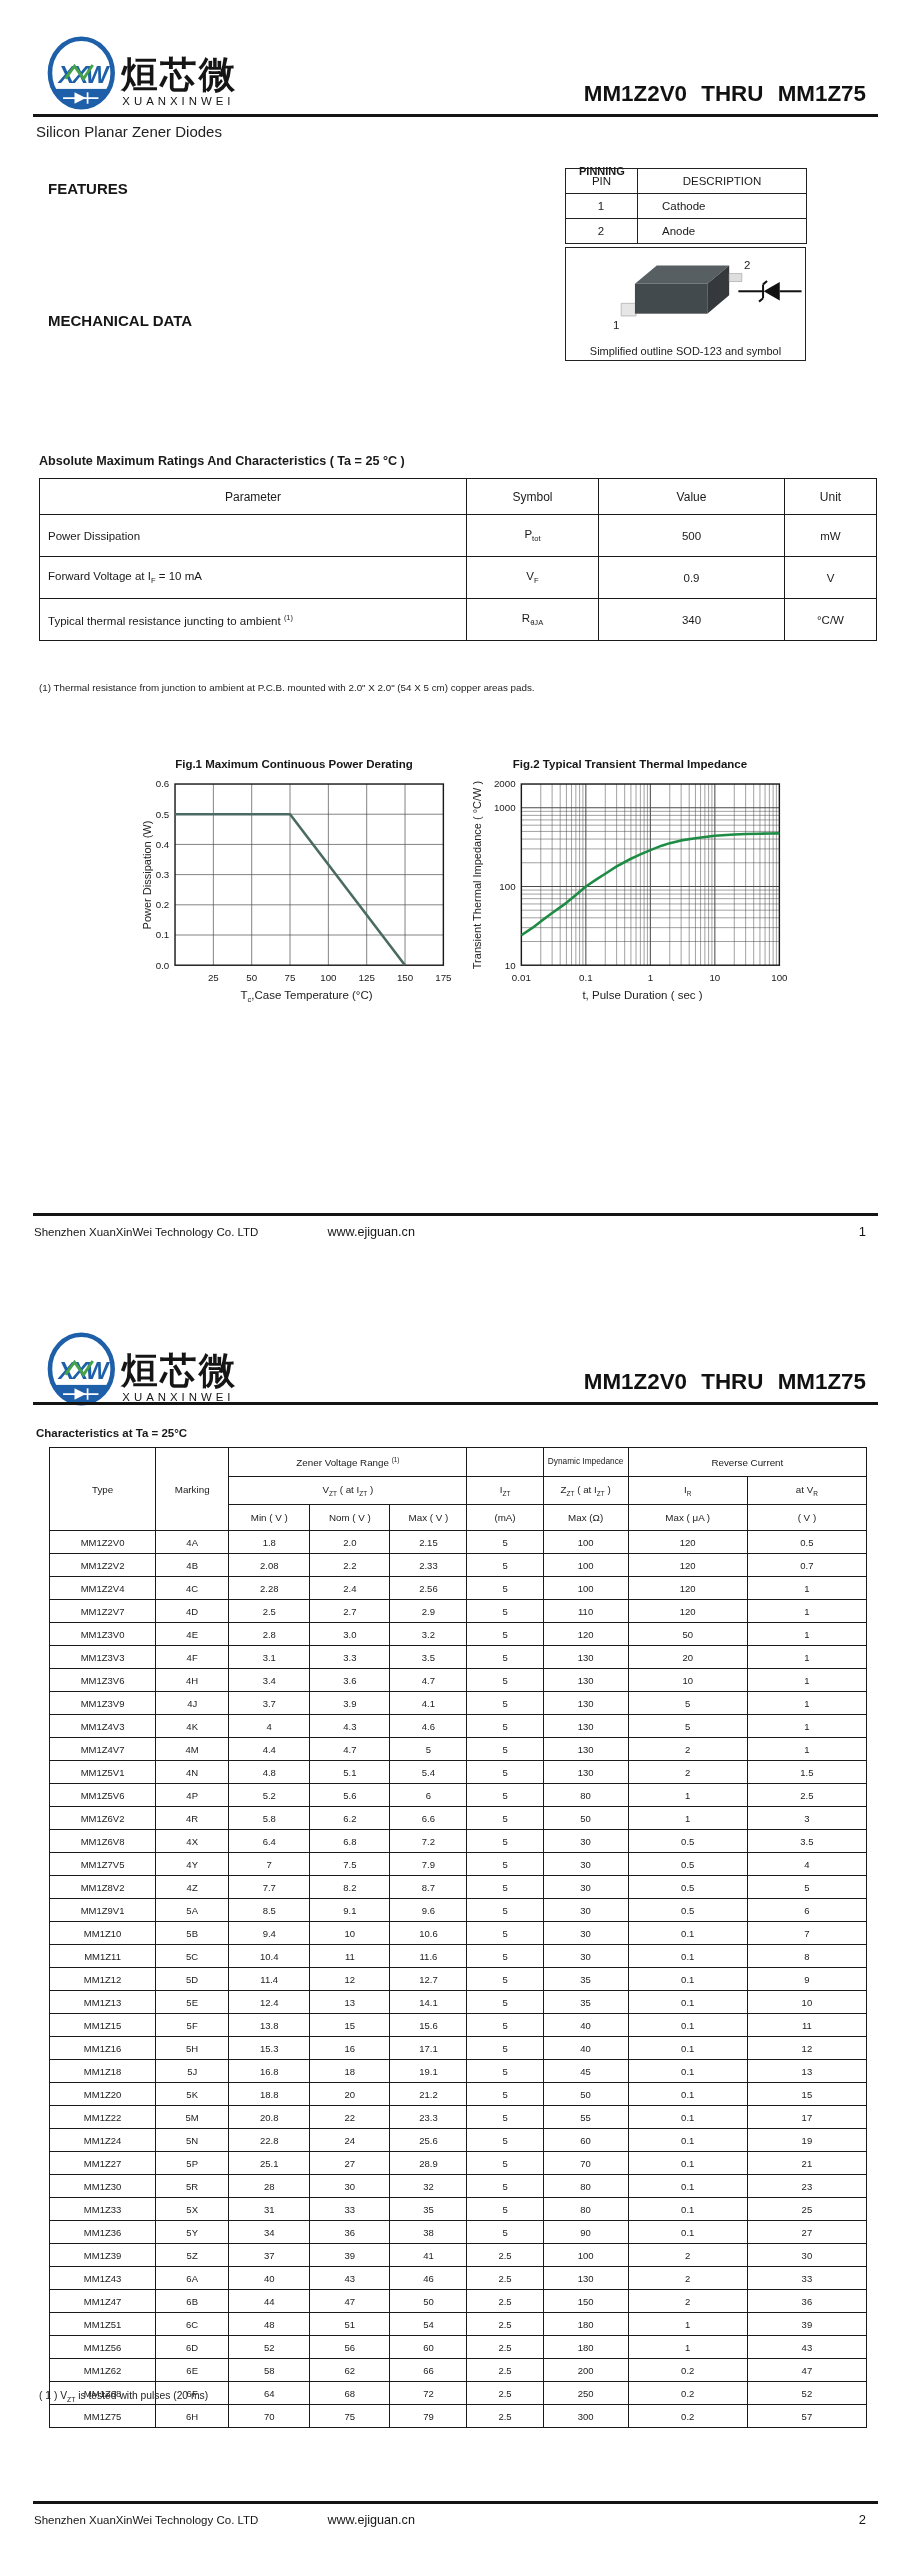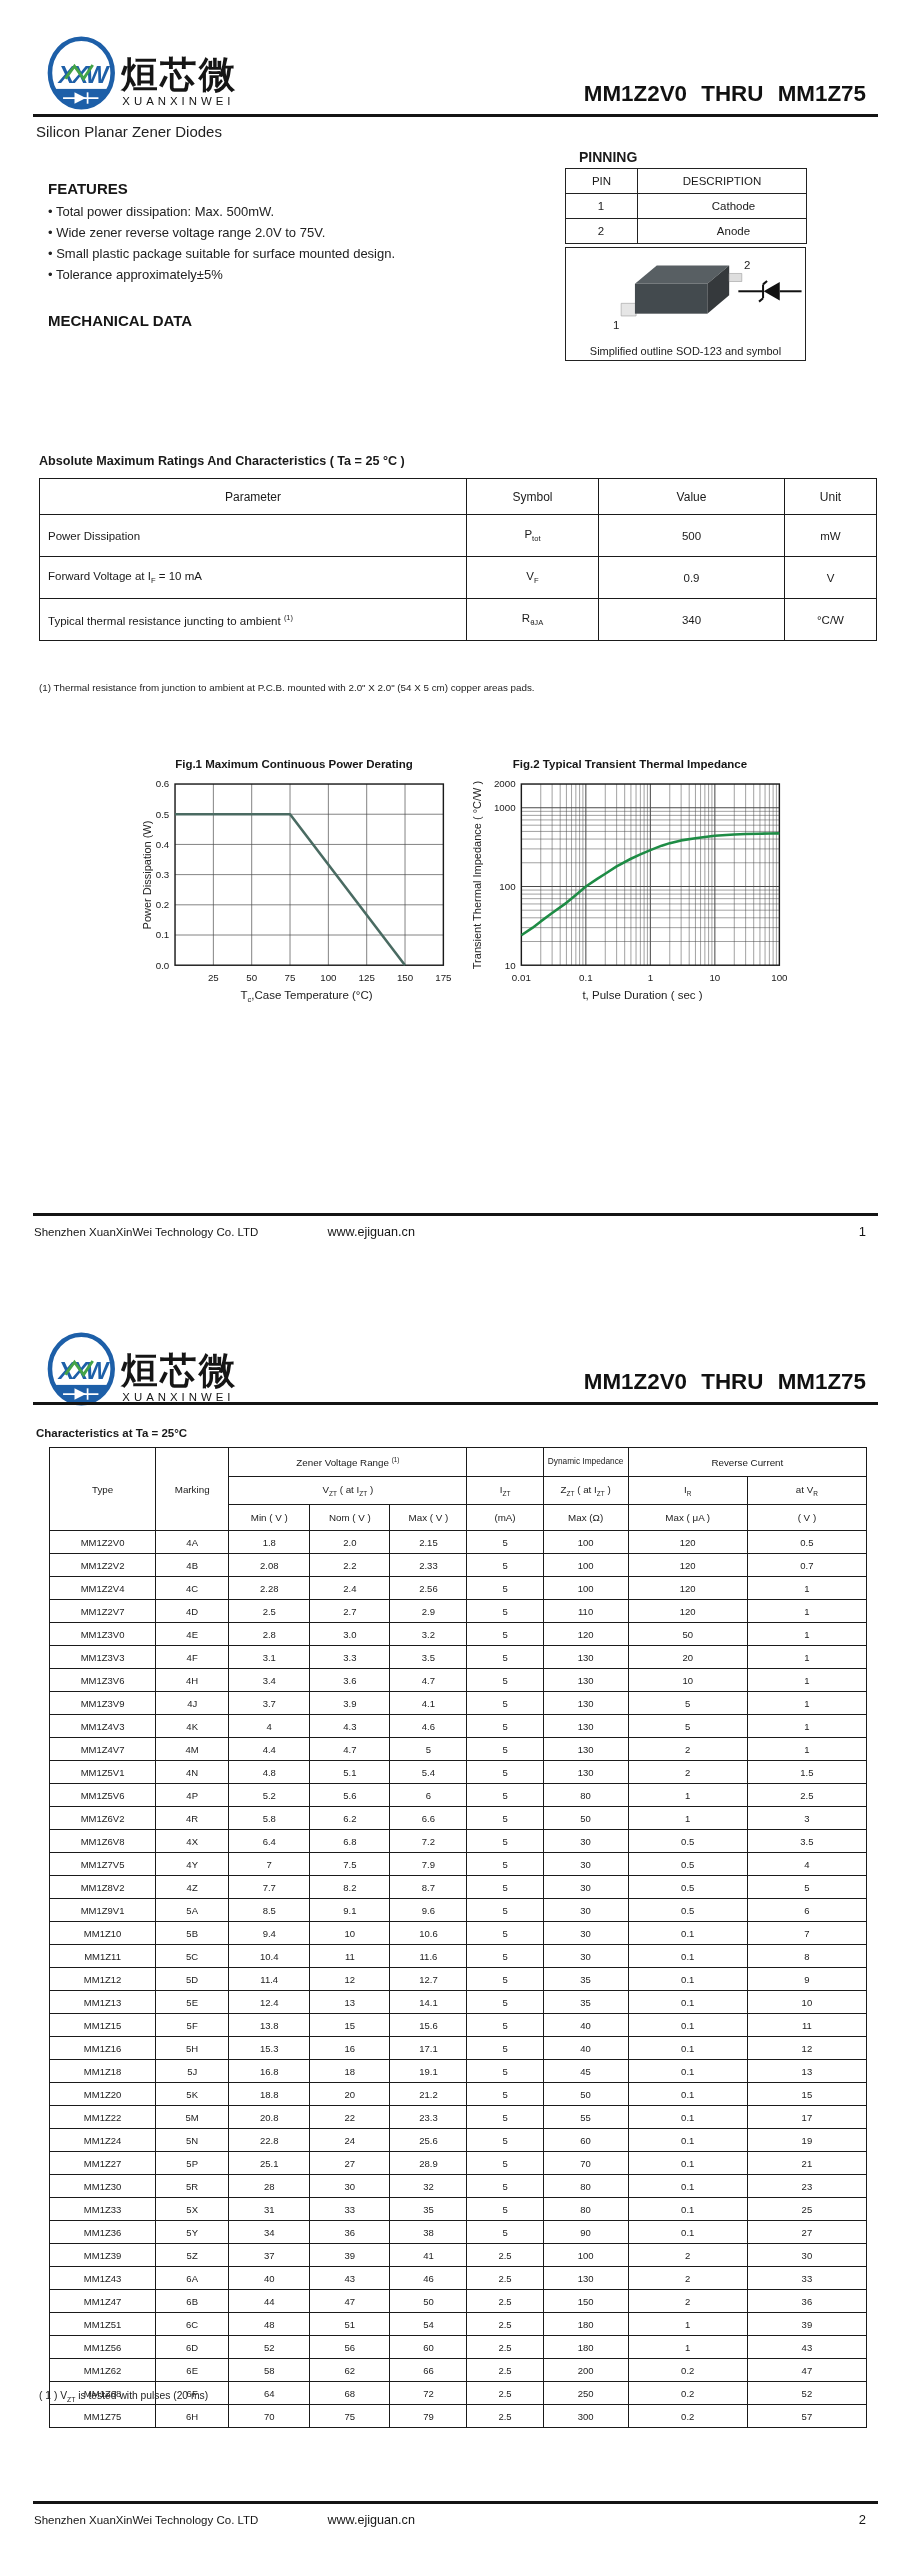--- a/index.html
+++ b/index.html
@@ -13,25 +13,25 @@
   .subtitle{font-size:15px;color:#222;}
 
   
   .sec-h{font-size:15px;font-weight:700;color:#161616;}
   .bullet{font-size:13px;line-height:21px;color:#222;}
   .bullet::before{content:"• ";}
   .mbullet{font-size:13px;line-height:23px;color:#222;}
   .mbullet::before{content:"•";}
 
   
-  .pin-h{font-size:14px;font-weight:700;}
+  .pin-h{font-size:11px;font-weight:700;margin-top:16px;}
   table{border-collapse:collapse;table-layout:fixed;}
   .pintable{width:241px;border:1.4px solid #222;}
   .pintable th{border:1.1px solid #222;font-size:11.5px;font-weight:400;height:22px;text-align:center;}
-  .pintable td{border:1.1px solid #222;font-size:11.5px;height:22px;text-align:center;padding-left:24px;}
+  .pintable td{border:1.1px solid #222;font-size:11.5px;height:22px;text-align:left;padding-left:24px;}
   .pintable td:first-child{text-align:center;padding-left:0;}
   .outline-box{width:239px;height:112px;border:1.4px solid #222;}
   .outline-caption{position:absolute;bottom:3.4px;left:0;width:100%;text-align:center;font-size:11px;color:#222;}
 
   
   .absmax-h{font-size:12.6px;font-weight:700;}
   .absmax{width:838px;border:1.7px solid #1a1a1a;}
   .absmax th{border:1.1px solid #1a1a1a;border-bottom:1.7px solid #1a1a1a;font-size:12px;font-weight:400;height:33px;text-align:center;}
   .absmax td{border:1.1px solid #1a1a1a;font-size:11.5px;height:39px;text-align:center;}
   .absmax td.pcol{text-align:left;padding-left:8px;}
@@ -82,26 +82,20 @@
     <polyline points="34,80 50,58 66,80 82,56" fill="none" stroke="#44a348" stroke-width="5"></polyline>
     <text x="132" y="94" font-size="64" font-weight="bold" letter-spacing="4" fill="#151515">烜芯微</text>
     <text x="134" y="126" font-size="20" letter-spacing="7" fill="#151515">XUANXINWEI</text>
   </svg>
 
   <div class="abs doc-title" style="left:436px;top:81px;width:430px;">MM1Z2V0 THRU MM1Z75</div>
   <div class="abs hrule" style="left:33px;top:114px;width:845px;"></div>
   <div class="abs subtitle" style="left:36px;top:123px;">Silicon Planar Zener Diodes</div>
 
   <div class="abs sec-h" style="left:48px;top:180px;">FEATURES</div>
-  <div class="abs" style="left:48px;top:201px;">
-    <div class="bullet">Total power dissipation: Max. 500mW.</div>
-    <div class="bullet">Wide zener reverse voltage range 2.0V to 75V.</div>
-    <div class="bullet">Small plastic package suitable for surface mounted design.</div>
-    <div class="bullet">Tolerance approximately±5%</div>
-  </div>
 
   <div class="abs sec-h" style="left:48px;top:312px;">MECHANICAL DATA</div>
 
   <div class="abs pin-h" style="left:579px;top:149px;">PINNING</div>
   <table class="abs pintable" style="left:565px;top:168px;">
     <colgroup>
         <col style="width:72px">
         <col style="width:169px">
       </colgroup>
     <thead>

